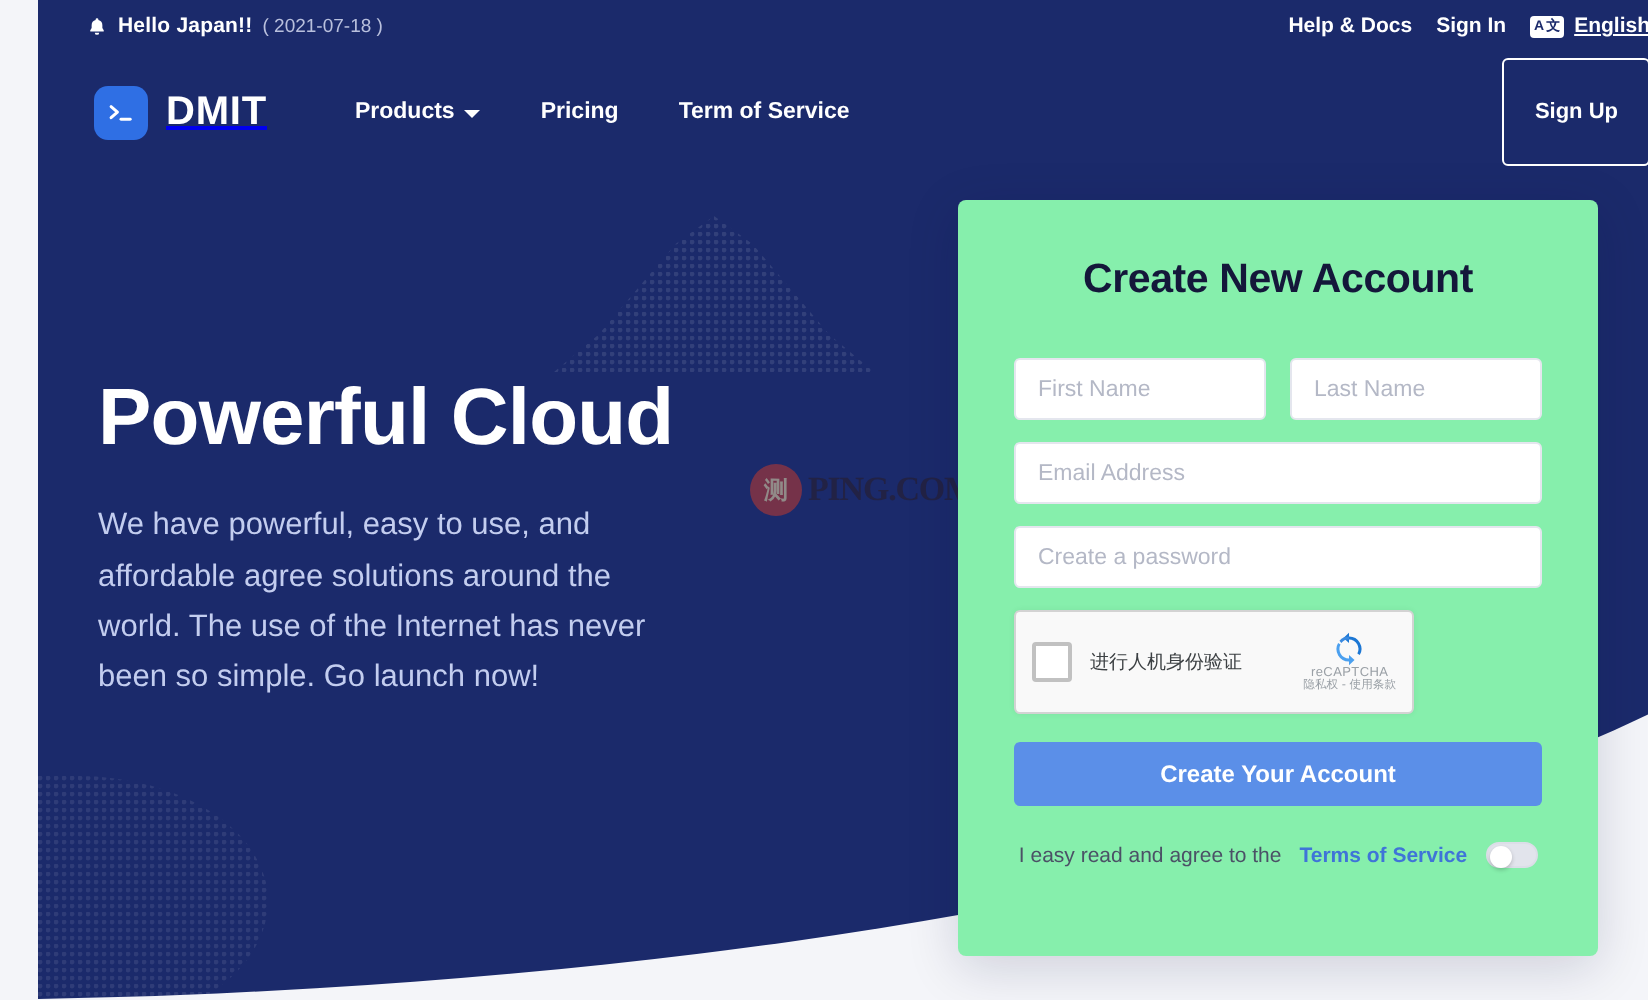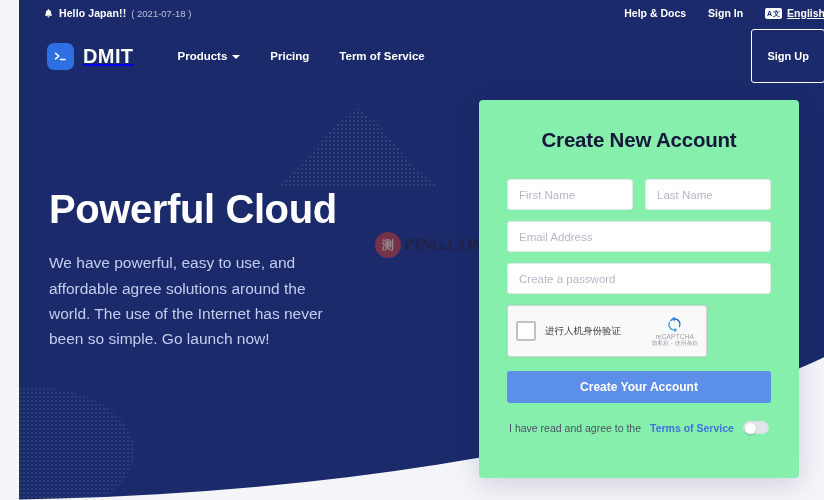--- a/index.html
+++ b/index.html
@@ -64,21 +64,21 @@
     font-size: 10.5px;
     color: #ffffff;
     z-index: 6;
   }
   .topbar-left { display: flex; align-items: center; gap: 5px; }
   .bell-icon { width: 11px; height: 11px; display: inline-block; }
   .hello-text { font-weight: bold; font-size: 10.5px; letter-spacing: .1px; }
   .hello-date { color: #b9c0dd; font-size: 9.5px; }
   .topbar-right {
     margin-left: auto;
-    display: flex; align-items: center; gap: 22px;
+    display: flex; align-items: center; gap: 12px;
     font-weight: bold; font-size: 10.5px;
   }
   .topbar-right .tb-link { color: #ffffff; text-decoration: none; white-space: nowrap; }
   .lang-wrap { display: flex; align-items: flex-end; gap: 5px; text-decoration: underline; }
   .lang-icon {
     display: inline-flex; align-items: center; justify-content: center;
     gap: 1px;
     width: 17px; height: 11px;
     border-radius: 2px;
     background: #ffffff;
@@ -389,21 +389,21 @@
           <path fill="#3a8ae0" d="M5.3 6.1l1.3 1.6A6.7 6.7 0 0 1 12 5.3V3.2a8.7 8.7 0 0 0-6.7 2.9z"></path>
         </svg>
         <div class="rc-name">reCAPTCHA</div>
         <div class="rc-terms">隐私权 - 使用条款</div>
       </div>
     </div>
 
     <button class="submit-btn">Create Your Account</button>
 
     <div class="agree-row">
-      <span>I have read and agree to the</span>
+      <span>I easy read and agree to the</span>
       <a class="tos-link" href="#">Terms of Service</a>
       <div class="toggle">
         <div class="knob"></div>
       </div>
     </div>
   </div>
 
 </div>
 
 </body></html>

